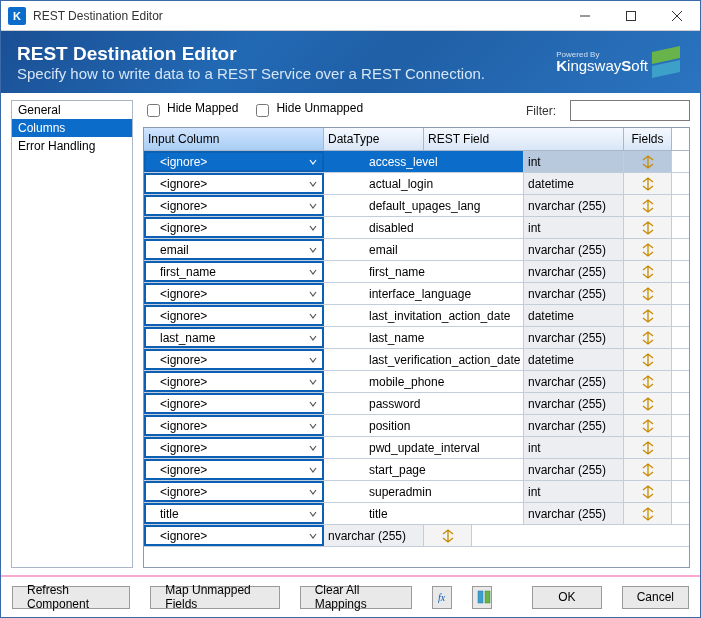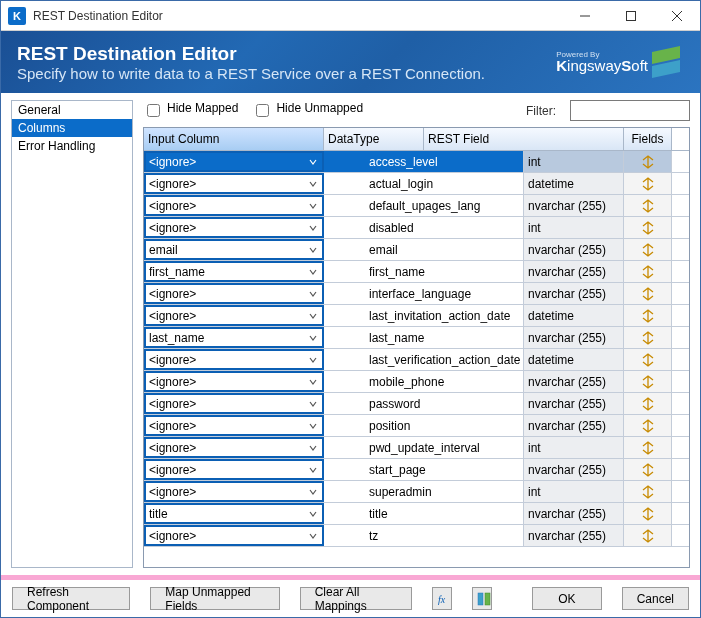--- a/index.html
+++ b/index.html
@@ -142,41 +142,41 @@
     flex:1;
     overflow-y:scroll;
     overflow-x:hidden;
   }
   .row { height:22px; border-bottom:1px solid #c3ccd9;}
   .row .col { border-right:1px solid #c3ccd9;}
   .row .c-input {
     border:2px solid #0b5fb4;
     background:#fff;
     position:relative;
-    padding:0 3px 0 3px;
+    padding:0 3px 0 14px;
   }
   .row .c-input .dd {
     position:absolute; right:1px; top:1px; bottom:1px;
     width:16px; display:flex; align-items:center; justify-content:center;
     color:#555;
   }
   .row .c-field { background:#fff; color:#000;padding-left:45px;}
   .row .c-type  { background:#eceef1; color:#000;}
   .row .c-unmap { background:#f4f4f4;}
   .row.selected .c-input { background:#0b6cc9; color:#fff;}
   .row.selected .c-input .dd { color:#fff;}
   .row.selected .c-field { background:#0b6cc9; color:#fff;}
   .row.selected .c-type  { background:#b8c9de;}
   .row.selected .c-unmap { background:#b8c9de;}
   .unmap-ico { width:16px;height:16px; color:#c78a00;}
 
   
   .footer {
     height: 42px;
-    border-top:5px solid #f9a8d4;
+    border-top:2px solid #f9a8d4;
     display:flex;
     align-items:center;
     padding:0 11px;
     gap:20px;
   }
   .btn {
     height:23px;
     padding:0 14px;
     border:1px solid #9a9a9a;
     background:#e9e9e9;
@@ -595,21 +595,20 @@
           </div>
           <div class="row">
             <div class="col c-input">
               <span>&lt;ignore&gt;</span>
               <span class="dd">
                 <svg width="8" height="8" viewBox="0 0 8 8">
                   <path d="M1 2 L4 6 L7 2" fill="none" stroke="currentColor" stroke-width="1.2"></path>
                 </svg>
               </span>
             </div>
-            <div class="col c-field">tz</div>
             <div class="col c-type">nvarchar (255)</div>
             <div class="col c-unmap">
               <svg class="unmap-ico" viewBox="0 0 16 16">
                 <g stroke="#c78a00" stroke-width="1.3" fill="none">
                   <path d="M8 2 V14 M3 6 L8 2 L13 6 M3 10 L8 14 L13 10"></path>
                 </g>
               </svg>
             </div>
           </div>
         </div>

